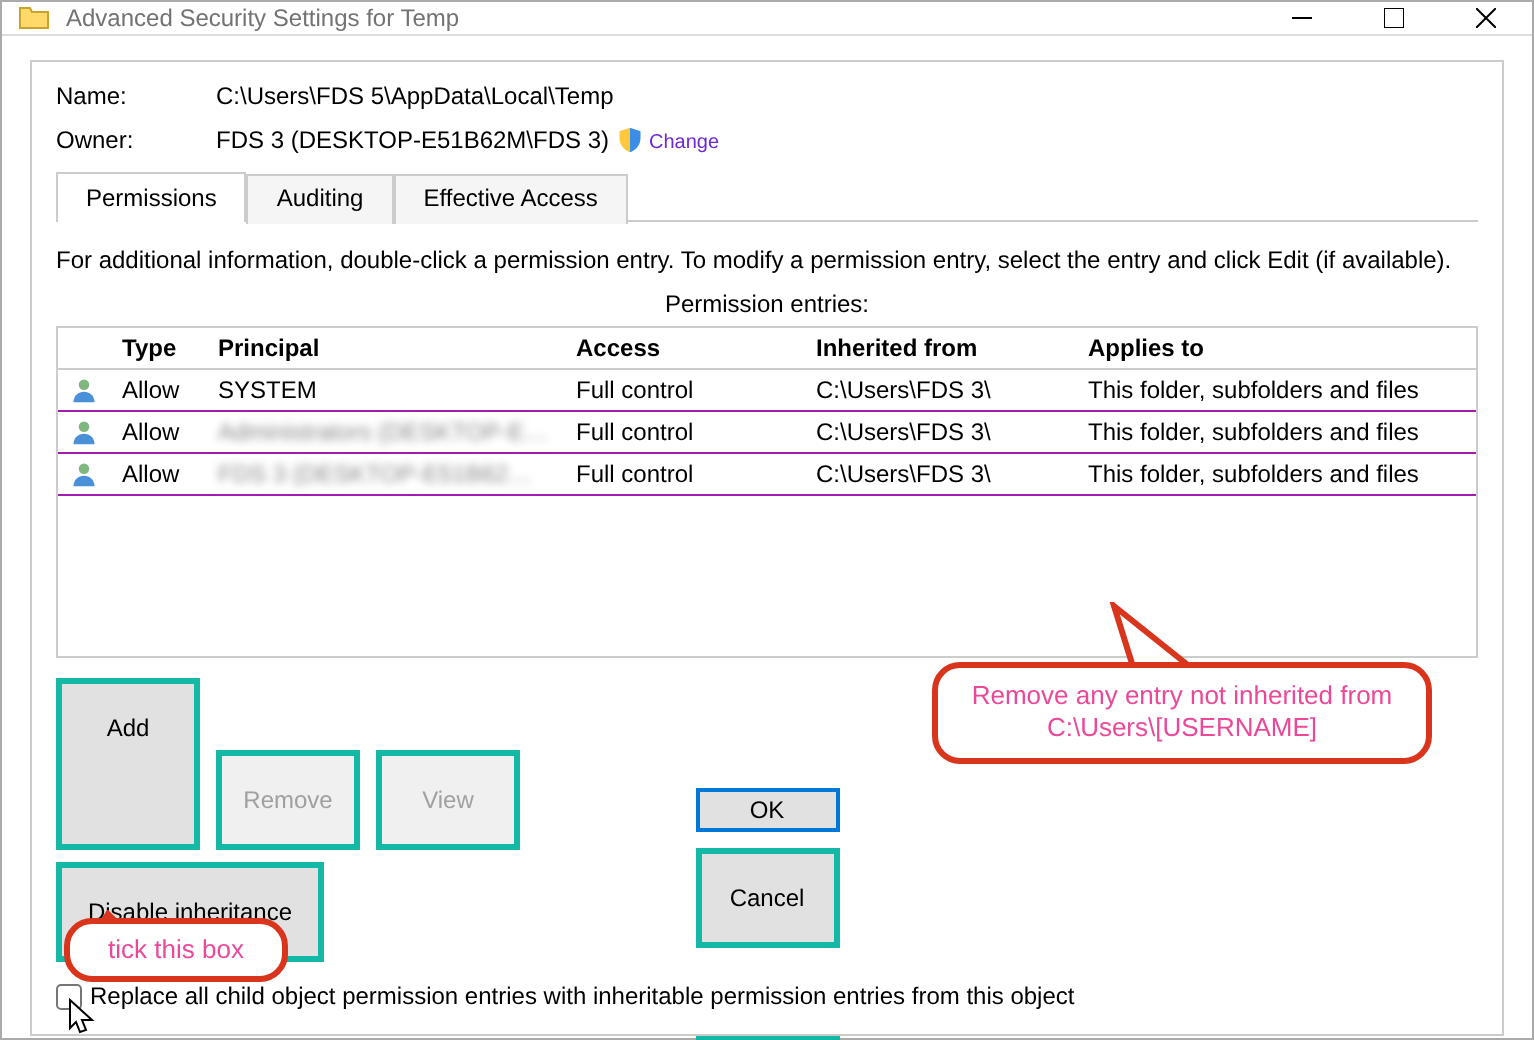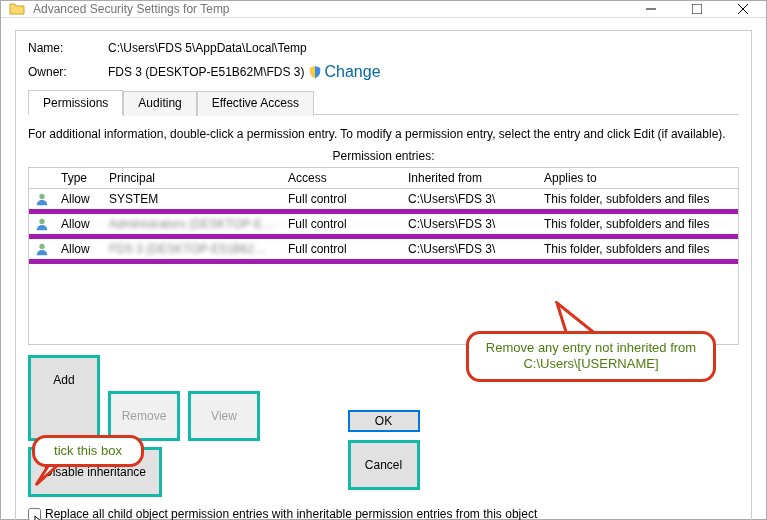--- a/index.html
+++ b/index.html
@@ -7,32 +7,32 @@
   body { background:#fff; }
   .window { width:767px; height:520px; border:1px solid #aaa; position:relative; background:#fff; display:flex; flex-direction:column; }
   .titlebar { height:30px; display:flex; align-items:center; border-bottom:1px solid #ddd; padding:0 0 0 8px; }
   .titlebar .foldericon { width:16px; height:16px; margin-right:8px; flex:0 0 auto; }
   .titlebar .title { font-size:12px; flex:1 1 auto; color:#737373; }
   .winbtns { display:flex; height:100%; }
   .winbtn { width:46px; display:flex; align-items:center; justify-content:center; }
   .winbtn svg { width:10px; height:10px; stroke:#000; stroke-width:1; fill:none; }
   .content { flex:1 1 auto; padding:12px 14px 10px 14px; position:relative; }
   .panel { border:1px solid #ccc; padding:10px 12px 12px 12px; height:100%; position:relative; }
-  .kv { display:flex; font-size:12px; color:#000; margin-bottom:8px; align-items:center; }
+  .kv { display:flex; font-size:12px; color:#000; margin-bottom:8px; align-items:flex-end; }
   .kv .k { width:80px; }
   .shield { width:14px; height:14px; vertical-align:middle; margin:0 3px; }
-  .changelink { color:#0369a1; font-size:16px; cursor:pointer; }
+  .changelink { color:#6d28d9; font-size:10px; cursor:pointer; }
   .tabs { display:flex; margin-top:6px; position:relative; }
   .tab { font-size:12px; padding:5px 14px; border:1px solid #ccc; border-bottom:none; background:#fff; position:relative; top:1px; margin-right:0; }
   .tab.inactive { background:#f5f5f5; border-top:1px solid #ccc; top:2px; padding-top:4px; }
   .info { font-size:12px; margin:12px 0 8px; }
   .label12 { font-size:12px; margin-bottom:4px;text-align:center; }
   .grid { border:1px solid #ccc; font-size:12px; }
-  .grow { display:flex; border-bottom:5px solid #a21caf; }
-  .ghead .cell { font-weight:400; }
+  .grow { display:flex; border-bottom:1px solid #a21caf; }
+  .ghead .cell { font-weight:700; }
   .ghead { border-bottom:1px solid #ccc; }
   .cell { padding:3px 6px; overflow:hidden; white-space:nowrap; text-overflow:ellipsis; }
   .c-icon { width:26px; flex:0 0 26px; display:flex; align-items:center; justify-content:center; }
   .c-type { width:48px; flex:0 0 48px; }
   .c-princ { flex:1 1 0; min-width:0; }
   .c-acc   { width:120px; flex:0 0 120px; }
   .c-inh   { width:136px; flex:0 0 136px; }
   .c-app   { width:200px; flex:0 0 200px; }
   .personicon { width:14px; height:14px; }
   .gridspace { height:80px; }
@@ -41,23 +41,23 @@
   .btn.disabled { color:#a0a0a0; background:#f0f0f0;margin-top:36px; }
   .disable-row { margin-top:6px; }
   .btn-wide { width:134px; }
   .chkrow { display:flex; align-items:center; font-size:12px; margin-top:10px; }
   .chkrow input { margin:0 4px 0 0; }
   .cursor { position:absolute; left:18px; bottom:-2px; }
   .footer { height:40px; border-top:0; display:flex; align-items:center; justify-content:flex-end; padding:0 14px; gap:8px;flex-direction:column; }
   .footer .btn.primary { background:#e1e1e1; border:2px solid #0078d7; padding:2px 0; }
   .blur { filter: blur(2px); color:#888; }
   
-  .callout { position:absolute; border:3px solid #d9341c; border-radius:14px; background:#fff; font-size:13px; padding:6px 12px; color:#4d7c0f; text-align:center; line-height:1.25; }
+  .callout { position:absolute; border:3px solid #d9341c; border-radius:14px; background:#fff; font-size:13px; padding:6px 12px; color:#ec4899; text-align:center; line-height:1.25; }
   .callout.big { left:450px; top:300px; width:250px; }
-  .callout.small { left:16px; top:404px; width:112px; padding:5px 8px; }
+  .callout.small { left:16px; top:428px; width:112px; padding:5px 8px; }
   .tail { position:absolute; }
 </style>
 </head>
 <body>
 
 <div class="window">
 
   <div class="titlebar">
     <svg class="foldericon" viewBox="0 0 16 16">
         <path fill="#ffd96a" stroke="#caa32a" d="M1 3h5l1 2h8v8H1z"></path>

